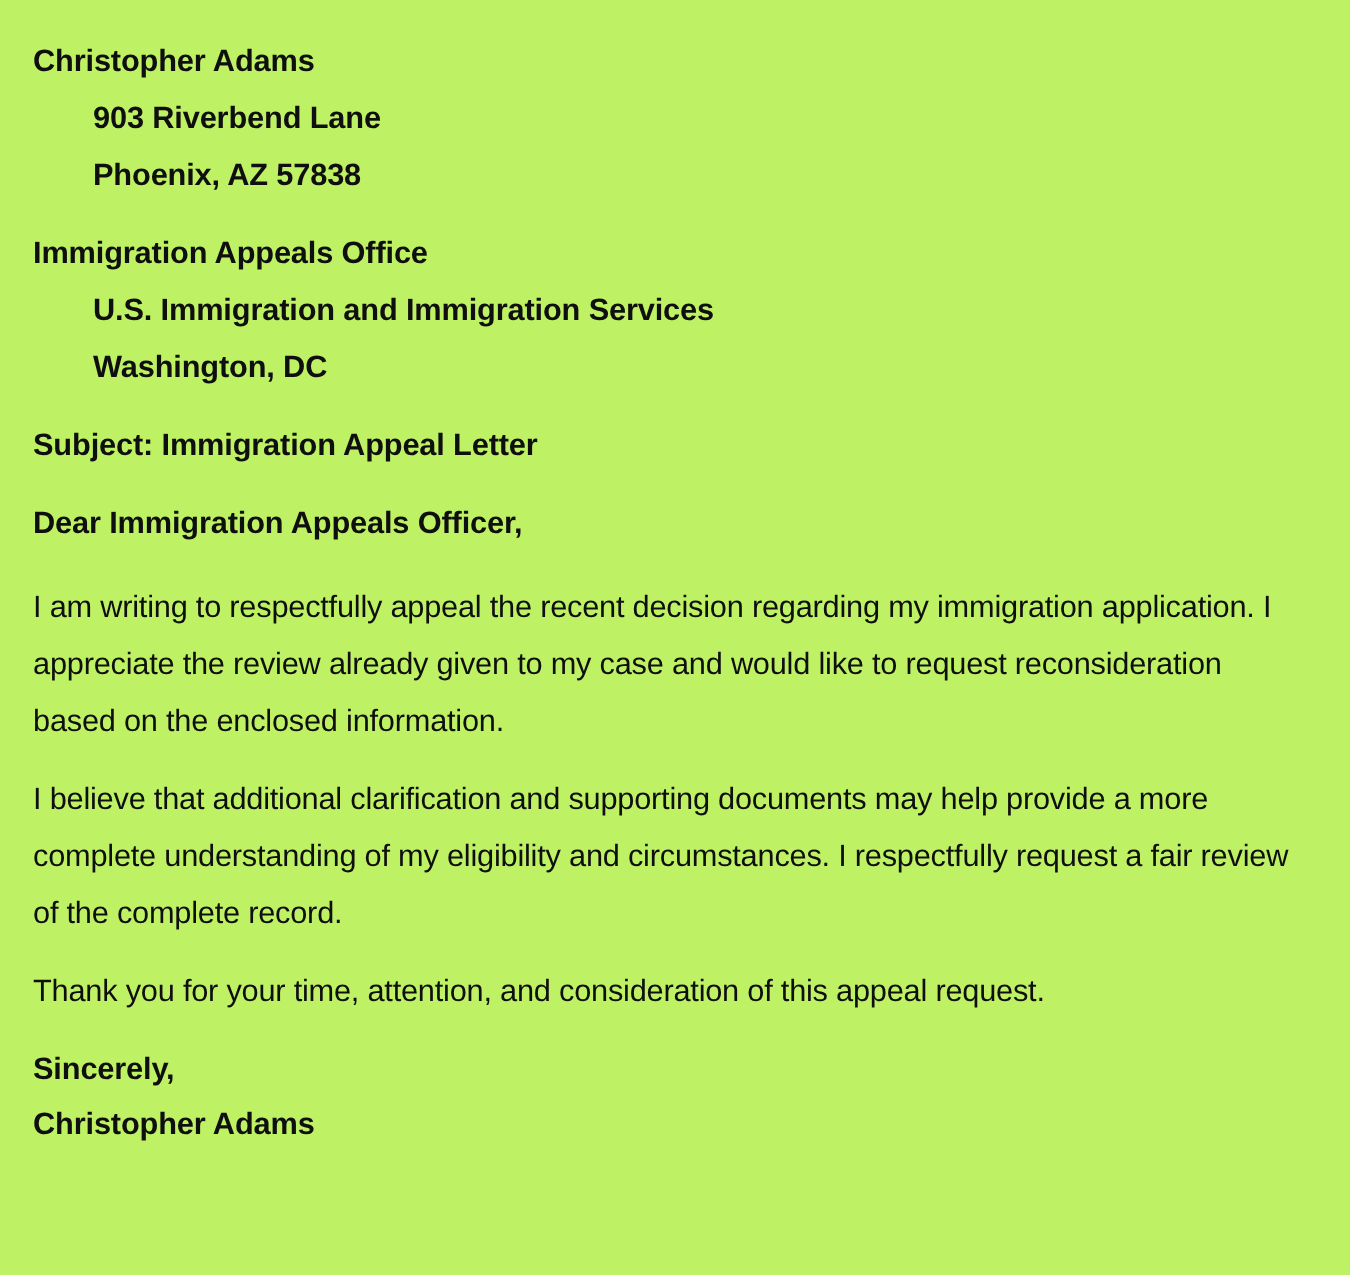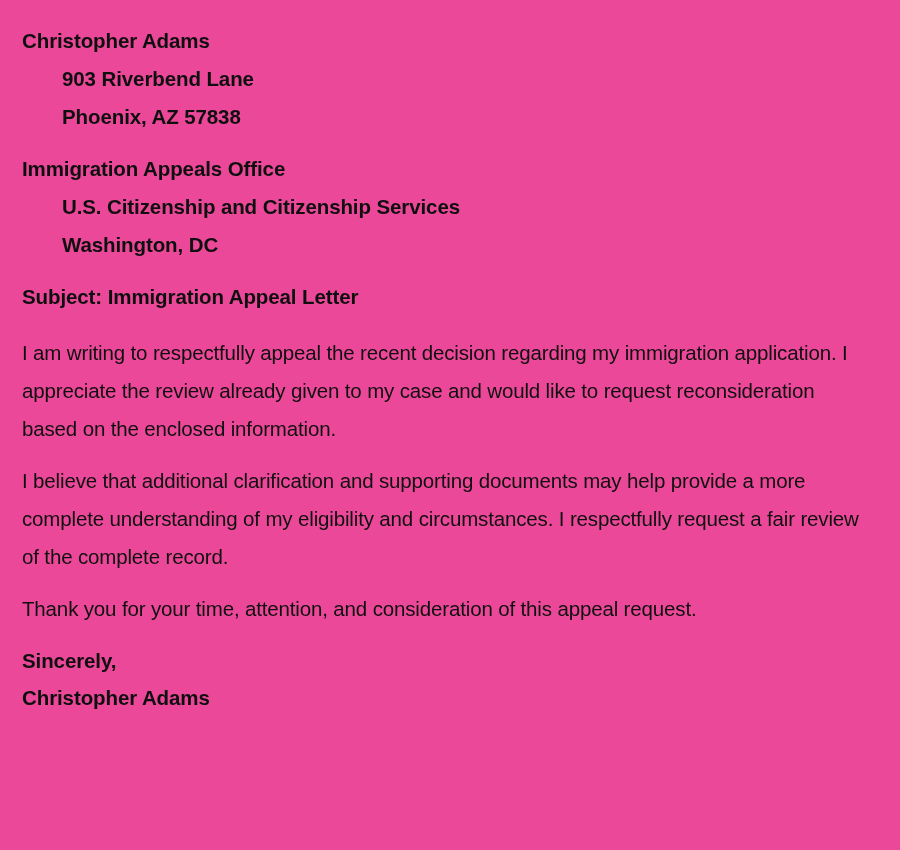--- a/index.html
+++ b/index.html
@@ -12,21 +12,21 @@
     width: 900px;
     height: 850px;
     font-family: "Liberation Sans", sans-serif;
     color: #100f0f;
     -webkit-font-smoothing: antialiased;
   }
   .page {
     box-sizing: border-box;
     width: 900px;
     height: 850px;
-    background: #ec4899;
+    background: #bef264;
     padding: 22px 26px 0 22px;
     overflow: hidden;
   }
   .block {
     margin: 0 0 14px 0;
   }
   .line {
     font-size: 20.5px;
     line-height: 38px;
     letter-spacing: -0.1px;
@@ -63,28 +63,31 @@
 
   <div class="block">
     <div class="line bold">Christopher Adams</div>
     <div class="line regular">903 Riverbend Lane</div>
     <div class="line regular">Phoenix, AZ 57838</div>
   </div>
 
 
   <div class="block">
     <div class="line bold">Immigration Appeals Office</div>
-    <div class="line regular">U.S. Citizenship and Citizenship Services</div>
+    <div class="line regular">U.S. Immigration and Immigration Services</div>
     <div class="line regular">Washington, DC</div>
   </div>
 
   <div class="block">
     <div class="line bold">Subject: Immigration Appeal Letter</div>
   </div>
 
+  <div class="block">
+    <div class="line bold">Dear Immigration Appeals Officer,</div>
+  </div>
 
   <div class="spacer-sm"></div>
 
   <p class="para p-first">I am writing to respectfully appeal the recent decision regarding my immigration application. I appreciate the review already given to my case and would like to request reconsideration based on the enclosed information.</p>
 
   <p class="para">I believe that additional clarification and supporting documents may help provide a more complete understanding of my eligibility and circumstances. I respectfully request a fair review of the complete record.</p>
 
   <p class="para">Thank you for your time, attention, and consideration of this appeal request.</p>
 
   <div class="block sig-block">

